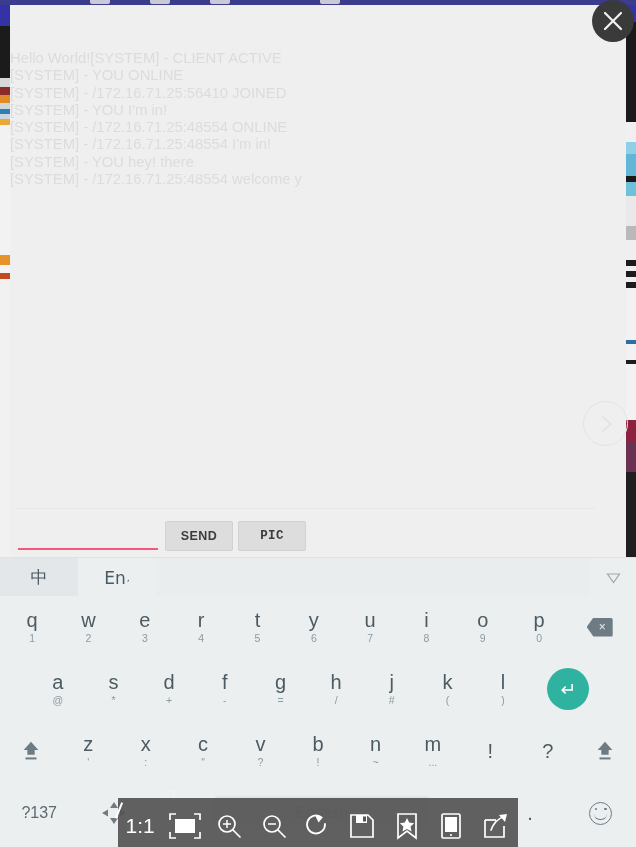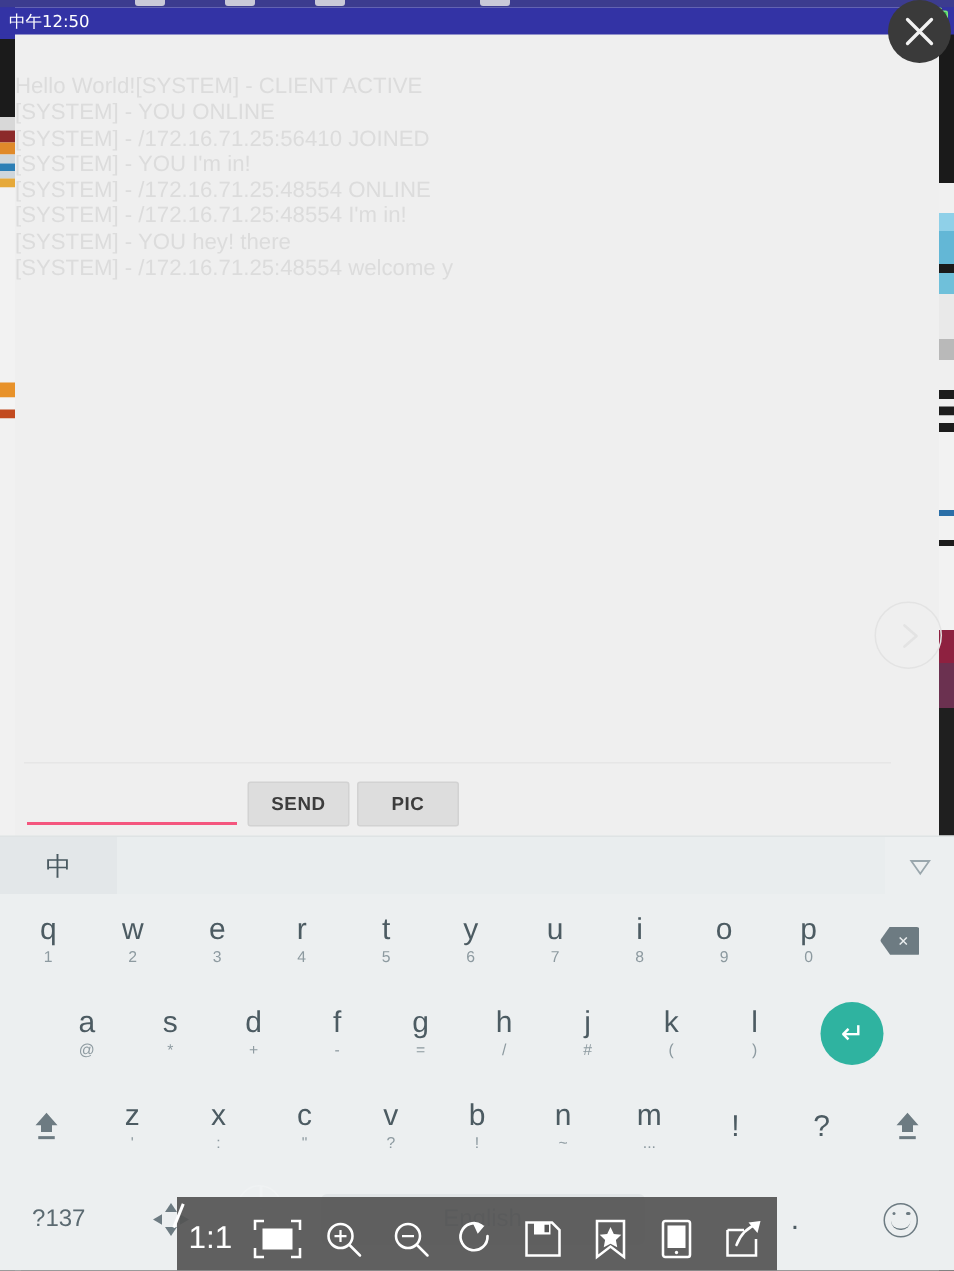--- a/index.html
+++ b/index.html
@@ -126,21 +126,21 @@
     position: absolute; top: 521px; height: 28px;
     background: #dddddd;
     border: 1px solid #d2d2d2; border-radius: 2px;
     color: #3c3c3c; font-size: 12.5px; font-weight: bold;
     letter-spacing: 0.4px;
     display: flex; align-items: center; justify-content: center;
     cursor: pointer;
     font-family: "Liberation Sans", sans-serif;
   }
   #send-btn { left: 165px; width: 66px; }
-  #pic-btn  { left: 238px; width: 66px; }
+  #pic-btn  { left: 238px; width: 66px; font-family: Liberation Mono, monospace; }
 
   
   #ime-bar {
     position: absolute; left: 0; top: 557px; width: 636px; height: 39px;
     background: #eceff0;
     display: flex; align-items: stretch;
     border-top: 1px solid #dfe3e4;
   }
   .ime-tab {
     width: 78px;
@@ -324,31 +324,20 @@
 
   <div id="app"></div>
 
   <div class="notif-strip">
     <div class="notif-ico" style="left:90px;"></div>
     <div class="notif-ico" style="left:150px;"></div>
     <div class="notif-ico" style="left:210px;"></div>
     <div class="notif-ico" style="left:320px;"></div>
   </div>
 
-  <div id="statusbar">
-    <div class="clock">中午12:50</div>
-    <div class="sysicons">
-      <span class="wifi-ico">
-        <svg width="14" height="11" viewBox="0 0 14 11">
-          <path d="M7 10.2 L2.2 4.4 A7.2 7.2 0 0 1 11.8 4.4 Z" fill="#ffffff" opacity="0.95"></path>
-        </svg>
-      </span>
-      <span class="batt-ico"></span>
-    </div>
-  </div>
 
   <div id="close-btn">
     <svg width="22" height="22" viewBox="0 0 22 22">
       <path d="M3 3 L19 19 M19 3 L3 19" stroke="#f2f2f2" stroke-width="2.2" stroke-linecap="round"></path>
     </svg>
   </div>
 
   <div id="chatlog">
     <div class="chat-line">Hello World![SYSTEM] - CLIENT ACTIVE</div>
     <div class="chat-line">[SYSTEM] - YOU ONLINE</div>
@@ -368,20 +357,24 @@
 
   <div id="input-divider"></div>
   <input id="msg-input" type="text" placeholder="" style="">
   <div id="send-btn" class="flat-btn">SEND</div>
   <div id="pic-btn" class="flat-btn">PIC</div>
 
   <div id="ime-bar">
     <div class="ime-tab inactive">
       <span>中</span>
     </div>
+    <div class="ime-tab active">
+      <span>En</span>
+      <span class="sub">‚</span>
+    </div>
     <div id="ime-spacer"></div>
     <div id="ime-collapse">
       <svg width="15" height="12" viewBox="0 0 15 12">
         <path d="M1.5 2 L13.5 2 L7.5 10.5 Z" fill="none" stroke="#9aa7ad" stroke-width="1.2"></path>
       </svg>
     </div>
   </div>
 
   <div id="keyboard">
 

